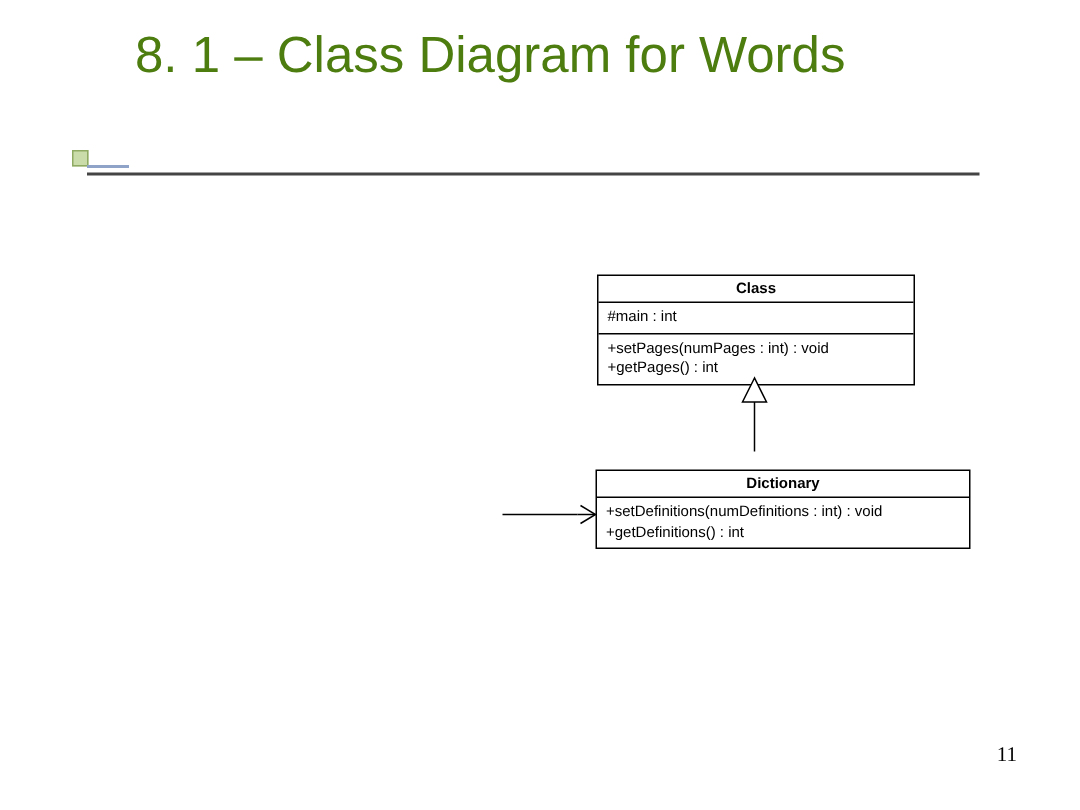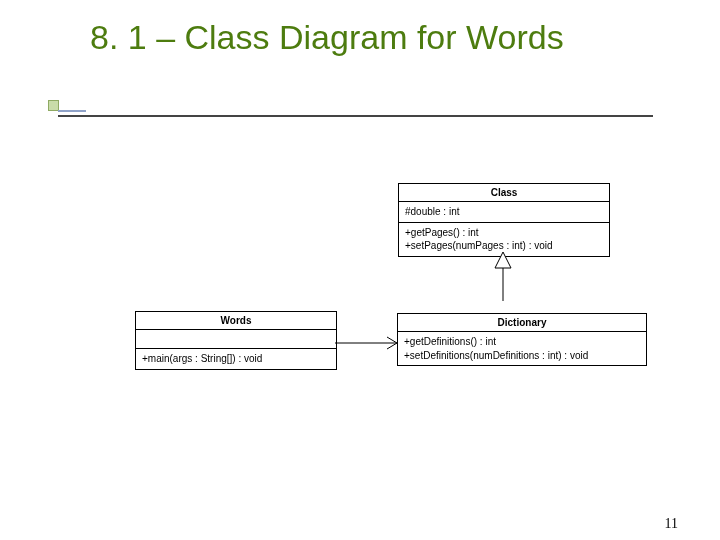--- a/index.html
+++ b/index.html
@@ -9,62 +9,53 @@
   
   .rule-long{position:absolute;left:58px;top:115px;width:595px;height:2px;background:#444}
   .rule-short{position:absolute;left:58px;top:110px;width:28px;height:2px;background:#8fa2c8}
   .bullet-sq{position:absolute;left:48px;top:100px;width:9px;height:9px;background:#c9dca9;border:1px solid #8faa63}
   
   .cls{position:absolute;border:1px solid #000;background:#fff;font-size:10px}
   .cls .name{text-align:center;font-weight:700;padding:3px 6px;border-bottom:1px solid #000}
   .cls .sect{padding:3px 6px;border-bottom:1px solid #000;line-height:1.35}
   .cls .sect:last-child{border-bottom:none}
   
-  .pgnum{position:absolute;right:42px;bottom:8px;font-size:14px;font-family:'Times New Roman',serif}
+  .pgnum{position:absolute;right:42px;bottom:28px;font-size:14px;font-family:'Times New Roman',serif}
   
   svg.connectors{position:absolute;left:0;top:0;width:720px;height:540px;pointer-events:none}
 </style>
 </head>
 <body>
 
 <div class="slide">
 
   <div class="title">8. 1 – Class Diagram for Words</div>
   <div class="bullet-sq"></div>
   <div class="rule-short"></div>
   <div class="rule-long"></div>
 
   <div class="cls" style="left:398px;top:183px;width:210px">
     <div class="name">Class</div>
     <div class="sect">
-      <div>#double : int</div>
+      <div>#main : int</div>
     </div>
     <div class="sect">
+      <div>+setPages(numPages : int) : void</div>
       <div>+getPages() : int</div>
-      <div>+setPages(numPages : int) : void</div>
     </div>
   </div>
 
   <div class="cls" style="left:397px;top:313px;width:248px">
     <div class="name">Dictionary</div>
     <div class="sect">
+      <div>+setDefinitions(numDefinitions : int) : void</div>
       <div>+getDefinitions() : int</div>
-      <div>+setDefinitions(numDefinitions : int) : void</div>
     </div>
   </div>
 
-  <div class="cls" style="left:135px;top:311px;width:200px">
-    <div class="name">Words</div>
-    <div class="sect" style="min-height:12px">
-      <div></div>
-    </div>
-    <div class="sect">
-      <div>+main(args : String[]) : void</div>
-    </div>
-  </div>
 
   <svg class="connectors">
 
     <line x1="503" y1="301" x2="503" y2="268" stroke="#000" stroke-width="1"></line>
     <polygon points="503,252 495,268 511,268" fill="#fff" stroke="#000" stroke-width="1"></polygon>
 
     <line x1="335" y1="343" x2="385" y2="343" stroke="#000" stroke-width="1"></line>
     <polyline points="385,343 397,343" stroke="#000" stroke-width="1" fill="none"></polyline>
     <polyline points="387,337 397,343 387,349" stroke="#000" stroke-width="1" fill="none"></polyline>
   </svg>

